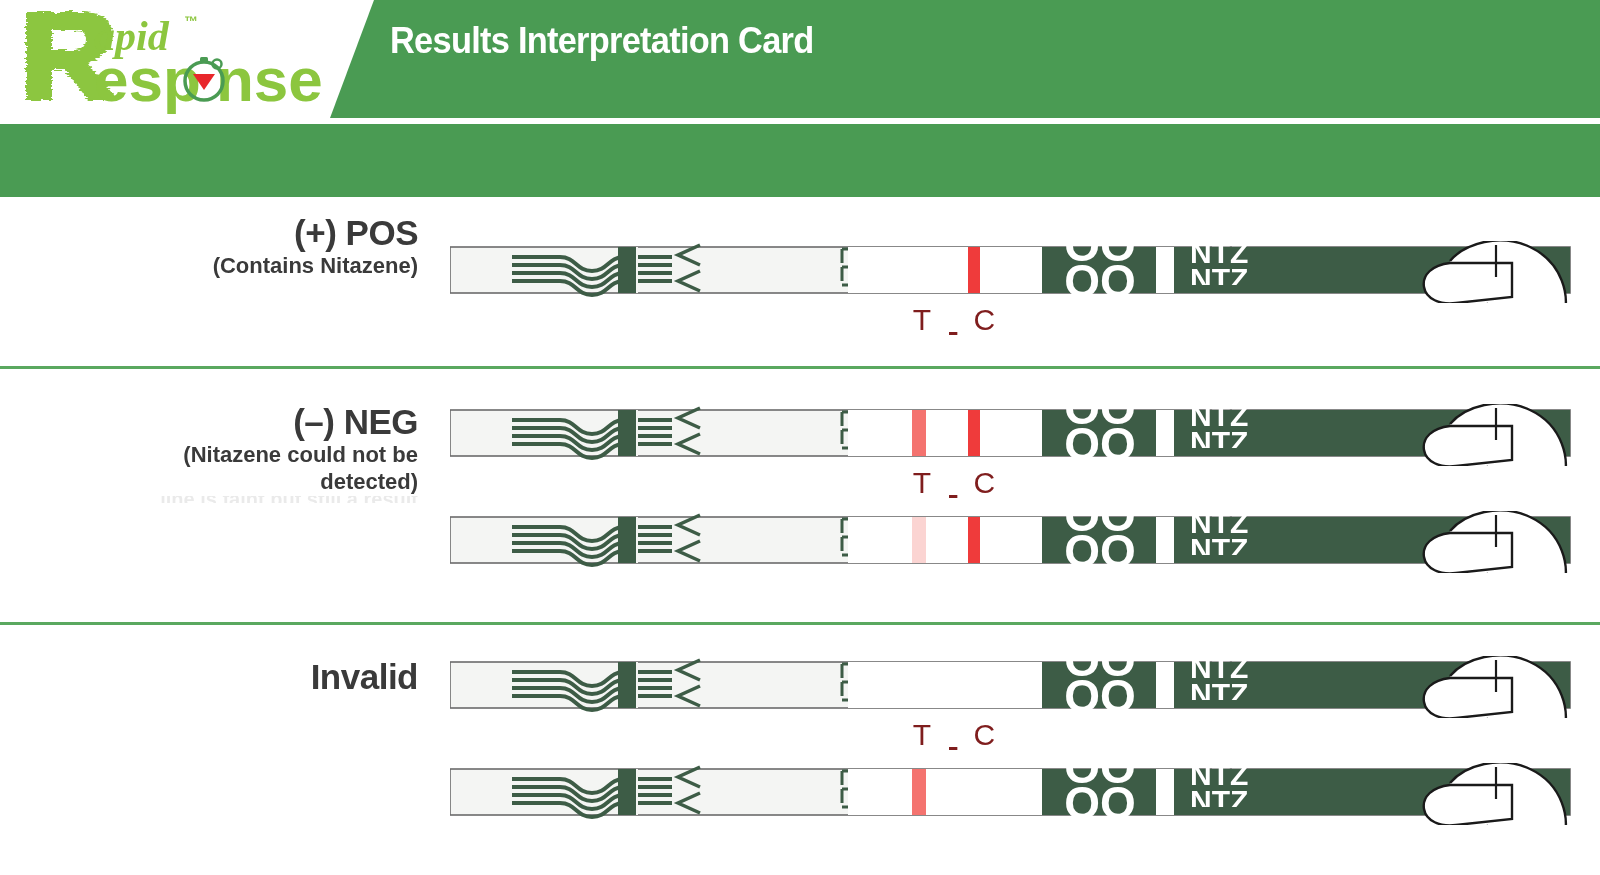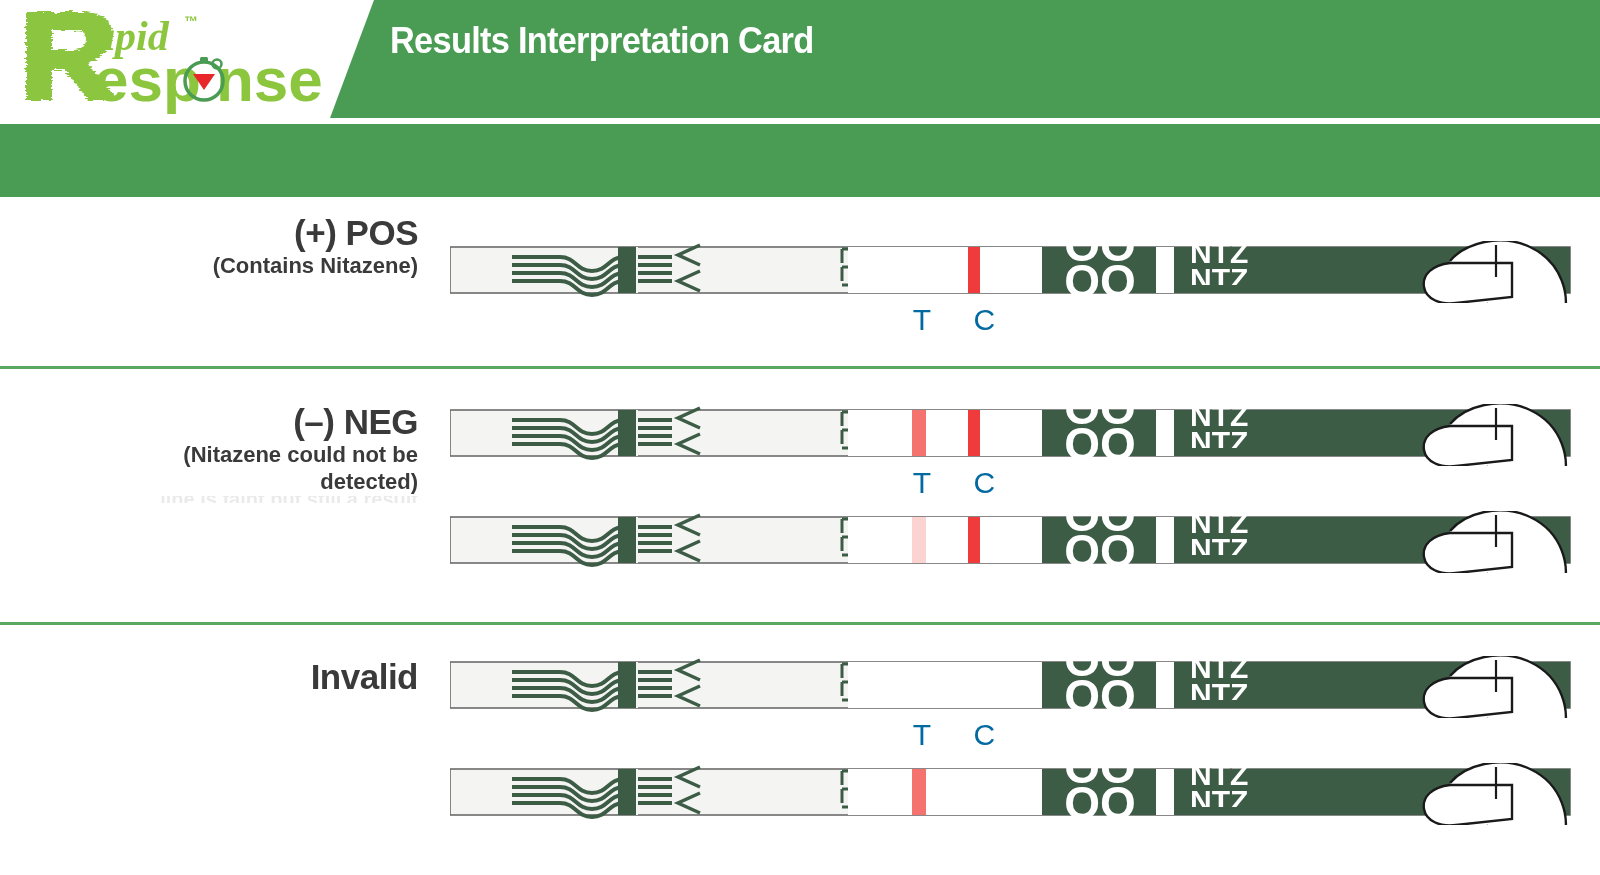--- a/index.html
+++ b/index.html
@@ -48,21 +48,21 @@
   .label-ghost {
     font-size:20px; font-weight:bold; color:#3a3a3a;
     opacity:0.10; line-height:0.35; overflow:hidden; height:7px;
   }
 
   
   .strip { position:absolute; height:47px; width:1120px;padding-left:12px; }
   .strip-svg { display:block; }
 
   
-  .tc-row { position:absolute; font-size:30px; font-weight:500; color:#0369a1; white-space:nowrap; }
+  .tc-row { position:absolute; font-size:30px; font-weight:500; color:#7f1d1d; white-space:nowrap;text-decoration:underline; }
   .tc-row span { display:inline-block; }
   .tc-t { width:54px; text-align:center; }
   .tc-c { width:54px; text-align:center; }
 </style>
 </head>
 <body>
 
 <div id="root">
 
   <div class="header">

